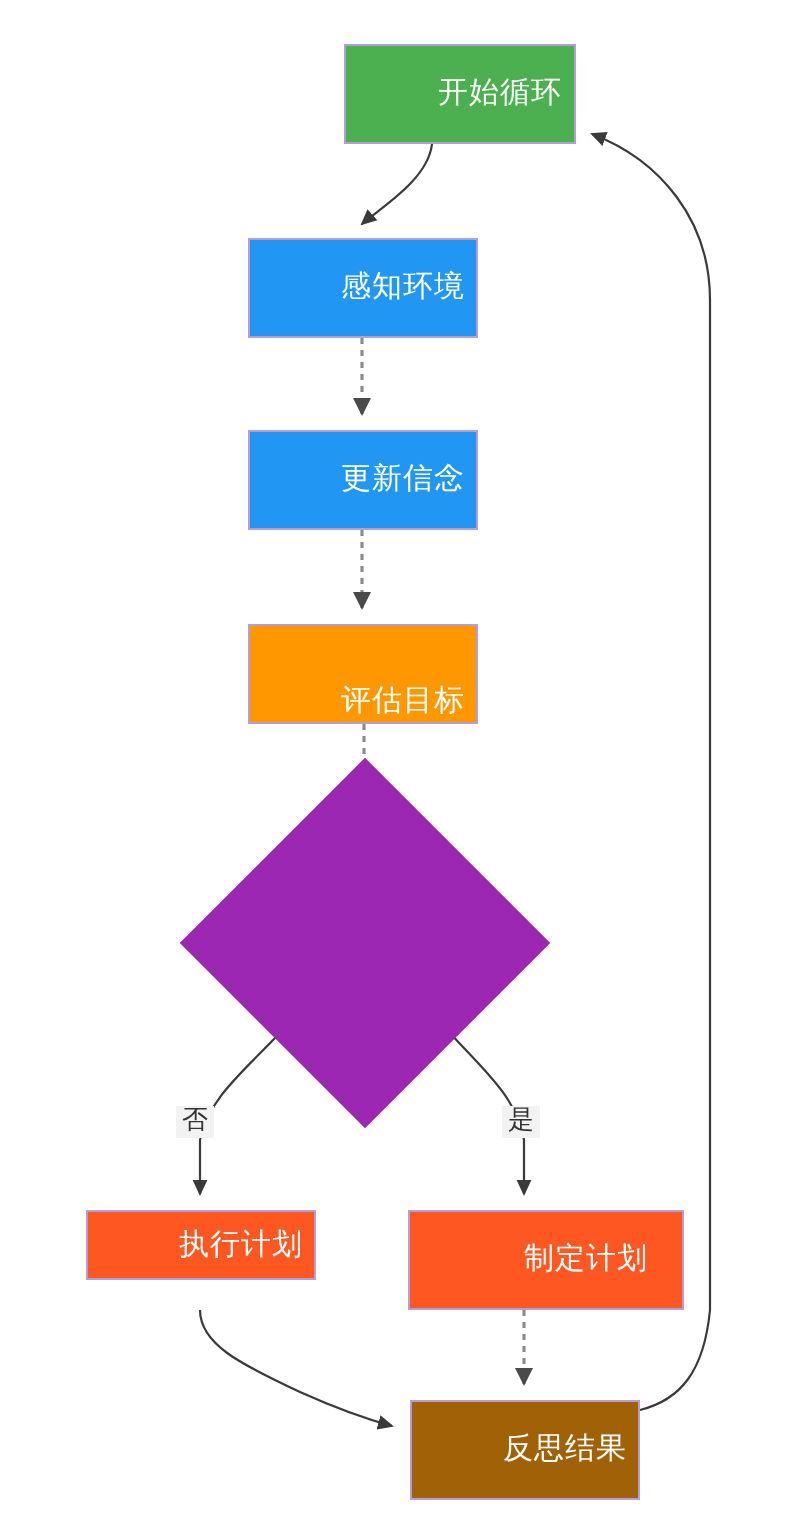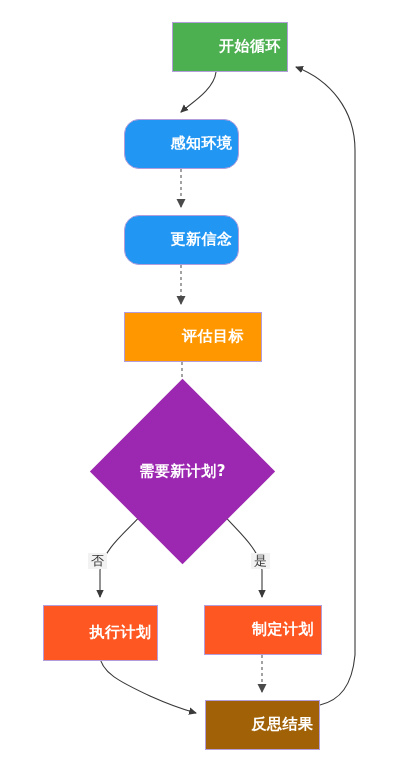--- a/index.html
+++ b/index.html
@@ -14,28 +14,28 @@
   #canvas{position:absolute;inset:0;width:396px;height:765px;}
   #edges{position:absolute;left:0;top:0;width:396px;height:765px;}
 
   .node{
     position:absolute;
     box-sizing:border-box;
     border:1px solid #b39ddb;
     display:flex;align-items:center;justify-content:center;
     color:#ffffff;
     font-size:15px;
-    font-weight:700;
+    font-weight:400;
     letter-spacing:0.5px;
     white-space:nowrap;
     text-rendering:geometricPrecision;
     padding-left:40px;
   }
   .node.start   {background:#4CAF50;}
-  .node.process {background:#2196F3;border-radius:15px;}
+  .node.process {background:#2196F3;}
   .node.eval    {background:#FF9800;}
   .node.action  {background:#FF5722;}
   .node.result  {background:#a16207;}
 
   .diamond{
     position:absolute;
     display:flex;align-items:center;justify-content:center;
   }
   .diamond .shape{
     position:absolute;left:0;top:0;width:100%;height:100%;
@@ -108,34 +108,33 @@
   </div>
 
   <div class="node process" style="left:124px;top:119px;width:115px;height:50px;">
     <span>感知环境</span>
   </div>
 
   <div class="node process" style="left:124px;top:215px;width:115px;height:50px;">
     <span>更新信念</span>
   </div>
 
-  <div class="node eval" style="left:124px;top:312px;width:138px;height:50px;">
+  <div class="node eval" style="left:124px;top:312px;width:115px;height:50px;align-items:flex-end;">
     <span>评估目标</span>
   </div>
 
   <div class="diamond" style="left:117px;top:406px;width:131px;height:131px;">
     <span class="shape"></span>
-    <span class="dlabel">需要新计划?</span>
   </div>
 
-  <div class="node action" style="left:43px;top:605px;width:115px;height:56px;">
+  <div class="node action" style="left:43px;top:605px;width:115px;height:35px;">
     <span>执行计划</span>
   </div>
 
-  <div class="node action" style="left:204px;top:605px;width:118px;height:50px;text-align:right;">
+  <div class="node action" style="left:204px;top:605px;width:138px;height:50px;text-align:right;">
     <span>制定计划</span>
   </div>
 
   <div class="node result" style="left:205px;top:700px;width:115px;height:50px;">
     <span>反思结果</span>
   </div>
 
   <div class="edge-label" style="left:88px;top:553px;">否</div>
   <div class="edge-label" style="left:251px;top:553px;">是</div>
 

